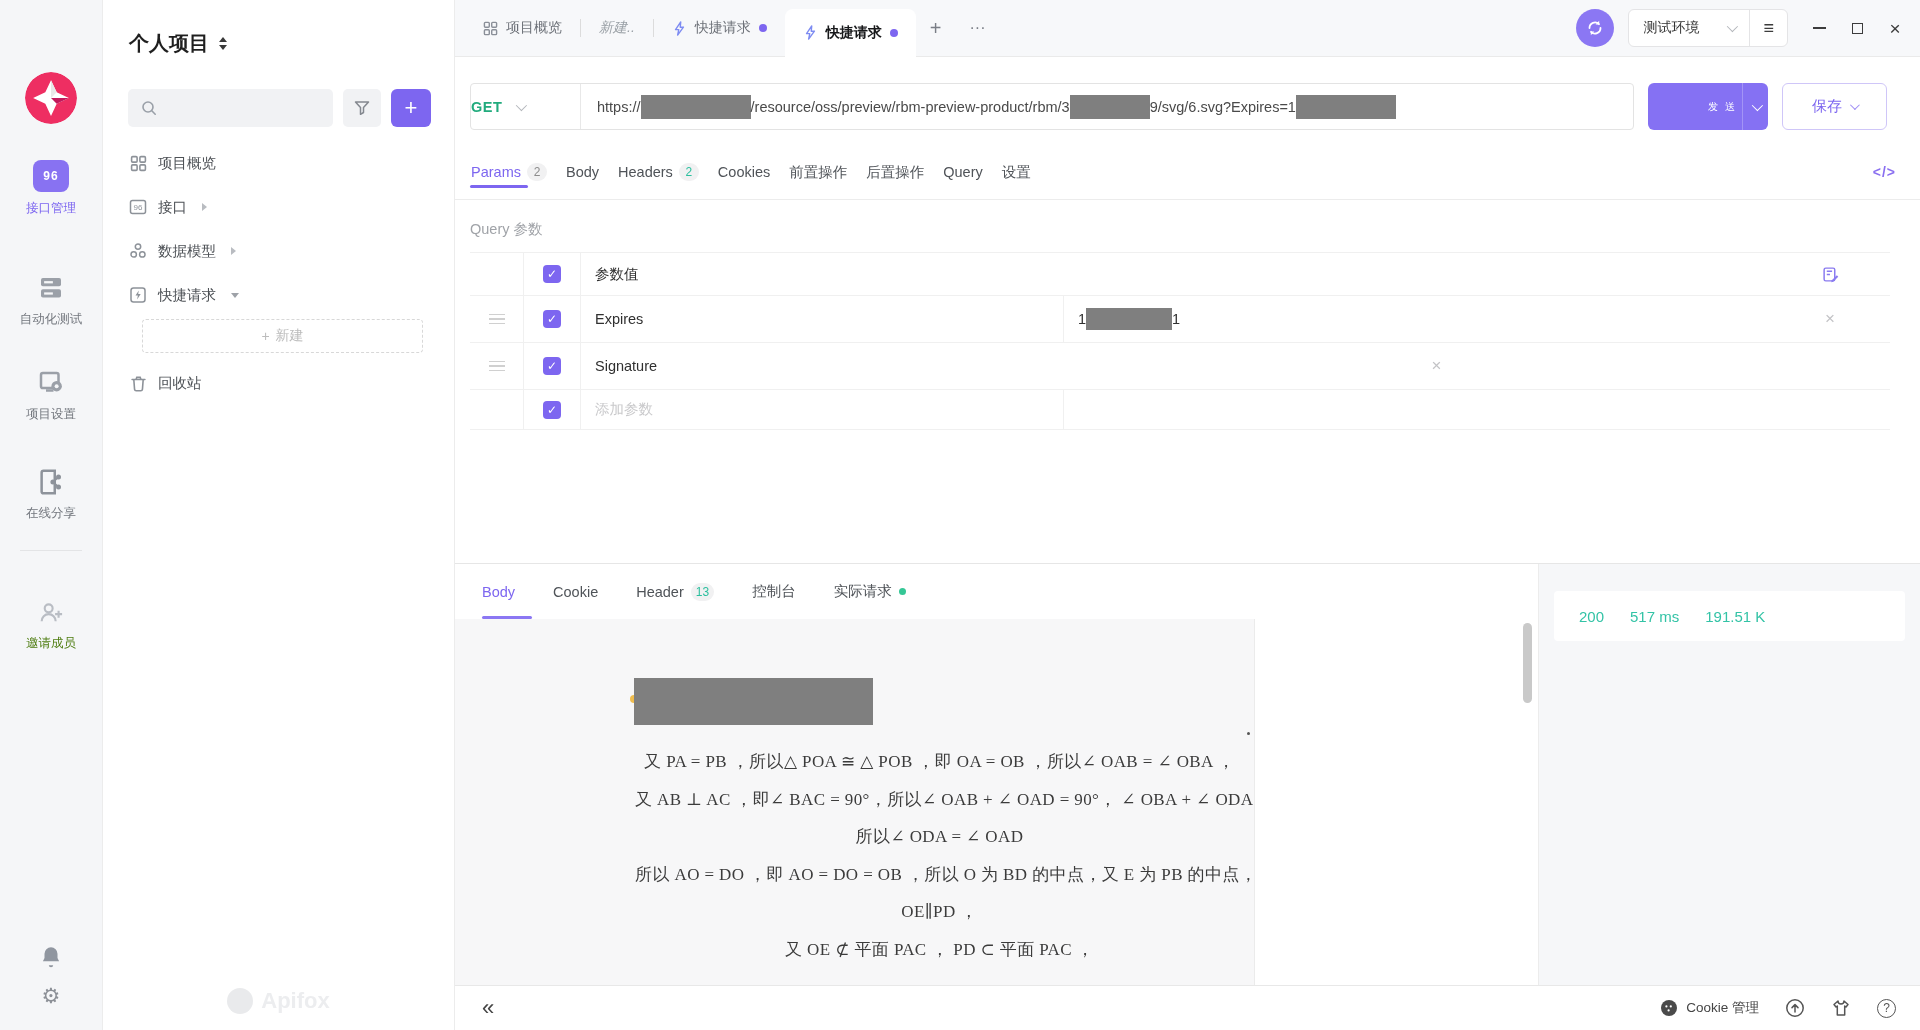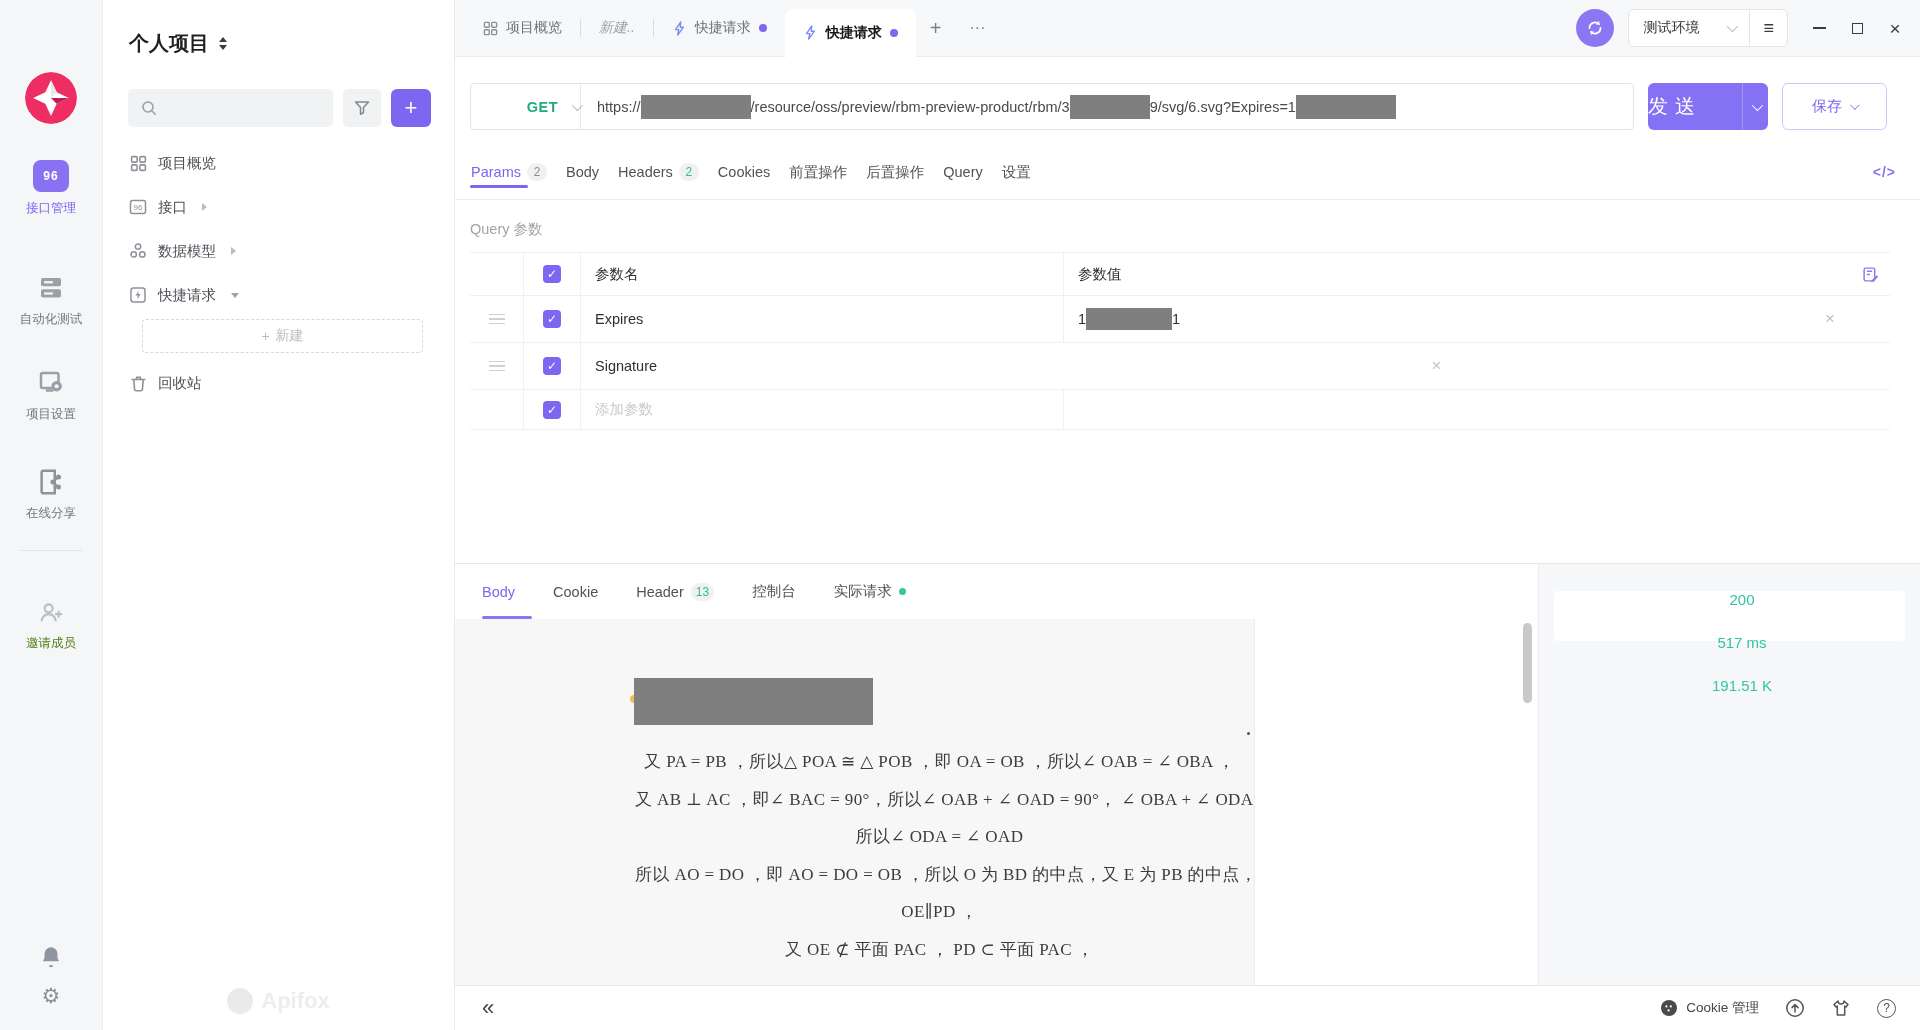--- a/index.html
+++ b/index.html
@@ -60,26 +60,26 @@
   .env-menu { border-left:1px solid #e4e4e6; padding:0 13px; font-size:18px; color:#3c3c3c; cursor:pointer; align-self:stretch; display:flex; align-items:center; }
   .win-ctrls { display:flex; align-items:center; gap:24px; margin-left:10px; }
   .wc { cursor:pointer; display:flex; align-items:center; justify-content:center; width:14px; height:14px; }
   .wc-min { width:13px; height:1.6px; background:#3c3c3c; }
   .wc-max { width:11px; height:11px; border:1.6px solid #3c3c3c; }
   .wc-close { font-size:19px; color:#3c3c3c; line-height:1; }
 
   
   .req-row { height:100px; padding:26px 33px 0 15px; display:flex; gap:14px; flex:none; }
   .url-box { flex:1; height:47px; border:1px solid #e3e3e3; border-radius:4px; background:#fff; display:flex; align-items:center; min-width:0; }
-  .method { width:110px; align-self:stretch; border-right:1px solid #e8e8e8; display:flex; align-items:center; justify-content:flex-end; gap:14px; cursor:pointer; }
+  .method { width:110px; align-self:stretch; border-right:1px solid #e8e8e8; display:flex; align-items:center; justify-content:flex-start; gap:14px; cursor:pointer; }
   .method-label { color:#21ab7d; font-weight:700; font-size:14.5px; letter-spacing:0.5px; }
   .url-text { display:flex; align-items:center; padding:0 16px; font-size:14.5px; color:#4a4a4a; white-space:nowrap; overflow:hidden; cursor:text; }
   .redact { display:inline-block; background:#7f7f7f; height:24px; }
   .send-btn { width:120px; height:47px; background:#8571f3; border-radius:6px; color:#fff; display:flex; align-items:center; cursor:pointer; }
-  .send-label { flex:1; text-align:left; font-size:20px; letter-spacing:7px; padding-left:0; }
+  .send-label { flex:1; text-align:right; font-size:10px; letter-spacing:7px; padding-left:9px; }
   .send-chev { width:26px; display:flex; justify-content:center; border-left:1px solid rgba(255,255,255,0.25); align-self:stretch; align-items:center; }
   .send-chev .chev { border-color:#fff; }
   .save-btn { width:105px; height:47px; background:#fff; border:1px solid #cfc6f8; border-radius:6px; color:#7d66f0; font-size:15px; display:flex; align-items:center; justify-content:center; gap:8px; cursor:pointer; }
   .save-btn .chev { border-color:#9d8cf4; width:7px; height:7px; }
 
   
   .req-tabs { height:43px; border-bottom:1px solid #ececec; display:flex; align-items:center; gap:17px; padding:0 24px 12px 15px; flex:none; }
   .rtab { position:relative; height:100%; display:flex; align-items:center; gap:6px; color:#4f5archive3; color:#4f5358; font-size:14.5px; cursor:pointer; padding:0 1px; }
   .rtab.active { color:#7d66f0; }
   .rtab.active::after { content:""; position:absolute; left:0; bottom:-1px; width:58px; height:3px; border-radius:2px; background:#7d66f0; }
@@ -117,21 +117,21 @@
   .resp-tab.active::after { content:""; position:absolute; left:0; bottom:0; width:50px; height:3px; border-radius:2px; background:#8b77f3; }
   .gdot { width:7px; height:7px; border-radius:50%; background:#35c796; }
   .resp-body { position:absolute; left:0; right:0; top:55px; bottom:0; background:#fff; }
   .svg-preview { position:absolute; left:0; top:0; bottom:0; width:800px; background:#f7f7f8; border-right:1px solid #ebebeb; overflow:hidden;text-align:center; }
   .blk-redact { position:absolute; left:179px; top:59px; width:239px; height:47px; background:#7f7f7f; }
   .yellow-dot { position:absolute; left:175px; top:76px; width:8px; height:8px; border-radius:50%; background:#f0bd4e; }
   .tiny-dot { position:absolute; left:792px; top:113px; width:3px; height:3px; border-radius:50%; background:#555; }
   .math { position:absolute; left:180px; top:124px; right:10px; font-family:"Liberation Serif","DejaVu Serif",serif; font-size:17px; line-height:37.5px; color:#3b3b3b; letter-spacing:0.4px; white-space:nowrap; }
   .vscroll { position:absolute; right:6px; top:4px; width:9px; height:80px; border-radius:5px; background:#c9c9c9; cursor:pointer; }
   .resp-right { width:382px; background:#f6f7f9; border-left:1px solid #ececec; flex:none; }
-  .status-card { margin:27px 15px 0 15px; height:50px; background:#fff; border-radius:4px; display:flex; align-items:center; gap:26px; padding-left:25px; font-size:15px; color:#33c3a6;flex-direction:column; }
+  .status-card { margin:27px 15px 0 15px; height:50px; background:#fff; border-radius:4px; display:flex; align-items:center; gap:26px; padding-left:25px; font-size:15px; color:#33c3a6; }
 
   
   .footer { height:45px; border-top:1px solid #e8e8e8; display:flex; align-items:center; padding:0 24px 0 27px; flex:none; background:#fff; }
   .collapse { font-size:22px; color:#454545; cursor:pointer; line-height:1; }
   .foot-right { margin-left:auto; display:flex; align-items:center; gap:26px; }
   .cookie-mgr { display:flex; align-items:center; gap:8px; color:#454545; font-size:13.5px; cursor:pointer; }
   .foot-ic { cursor:pointer; display:flex; align-items:center; }
   .qmark { width:19px; height:19px; border-radius:50%; border:1.5px solid #555; color:#555; font-size:12px; display:flex; align-items:center; justify-content:center; }
 </style>
 </head>
@@ -418,21 +418,20 @@
     </div>
 
     <div class="query-sec">
       <div class="query-title">Query 参数</div>
       <div class="ptable">
         <div class="prow hdr">
           <div class="cell"></div>
           <div class="cell c-check">
               <span class="checkbox">✓</span>
             </div>
-          <div class="cell c-name">参数名</div>
           <div class="cell c-value">参数值</div>
           <div class="cell"></div>
           <div class="cell edit-icon">
             <svg width="17" height="17" viewBox="0 0 16 16">
                 <g fill="none" stroke="#8a7bf0" stroke-width="1.4">
                   <rect x="2" y="2" width="10" height="12" rx="1.5"></rect>
                   <path d="M4.5 5 h5 M4.5 8 h3"></path>
                   <path d="M9.2 13.5 L14 8.7 l1.3 1.3 L10.5 14.8 l-1.8 0.5 Z" fill="#8a7bf0" stroke="none"></path>
                 </g>
               </svg>

